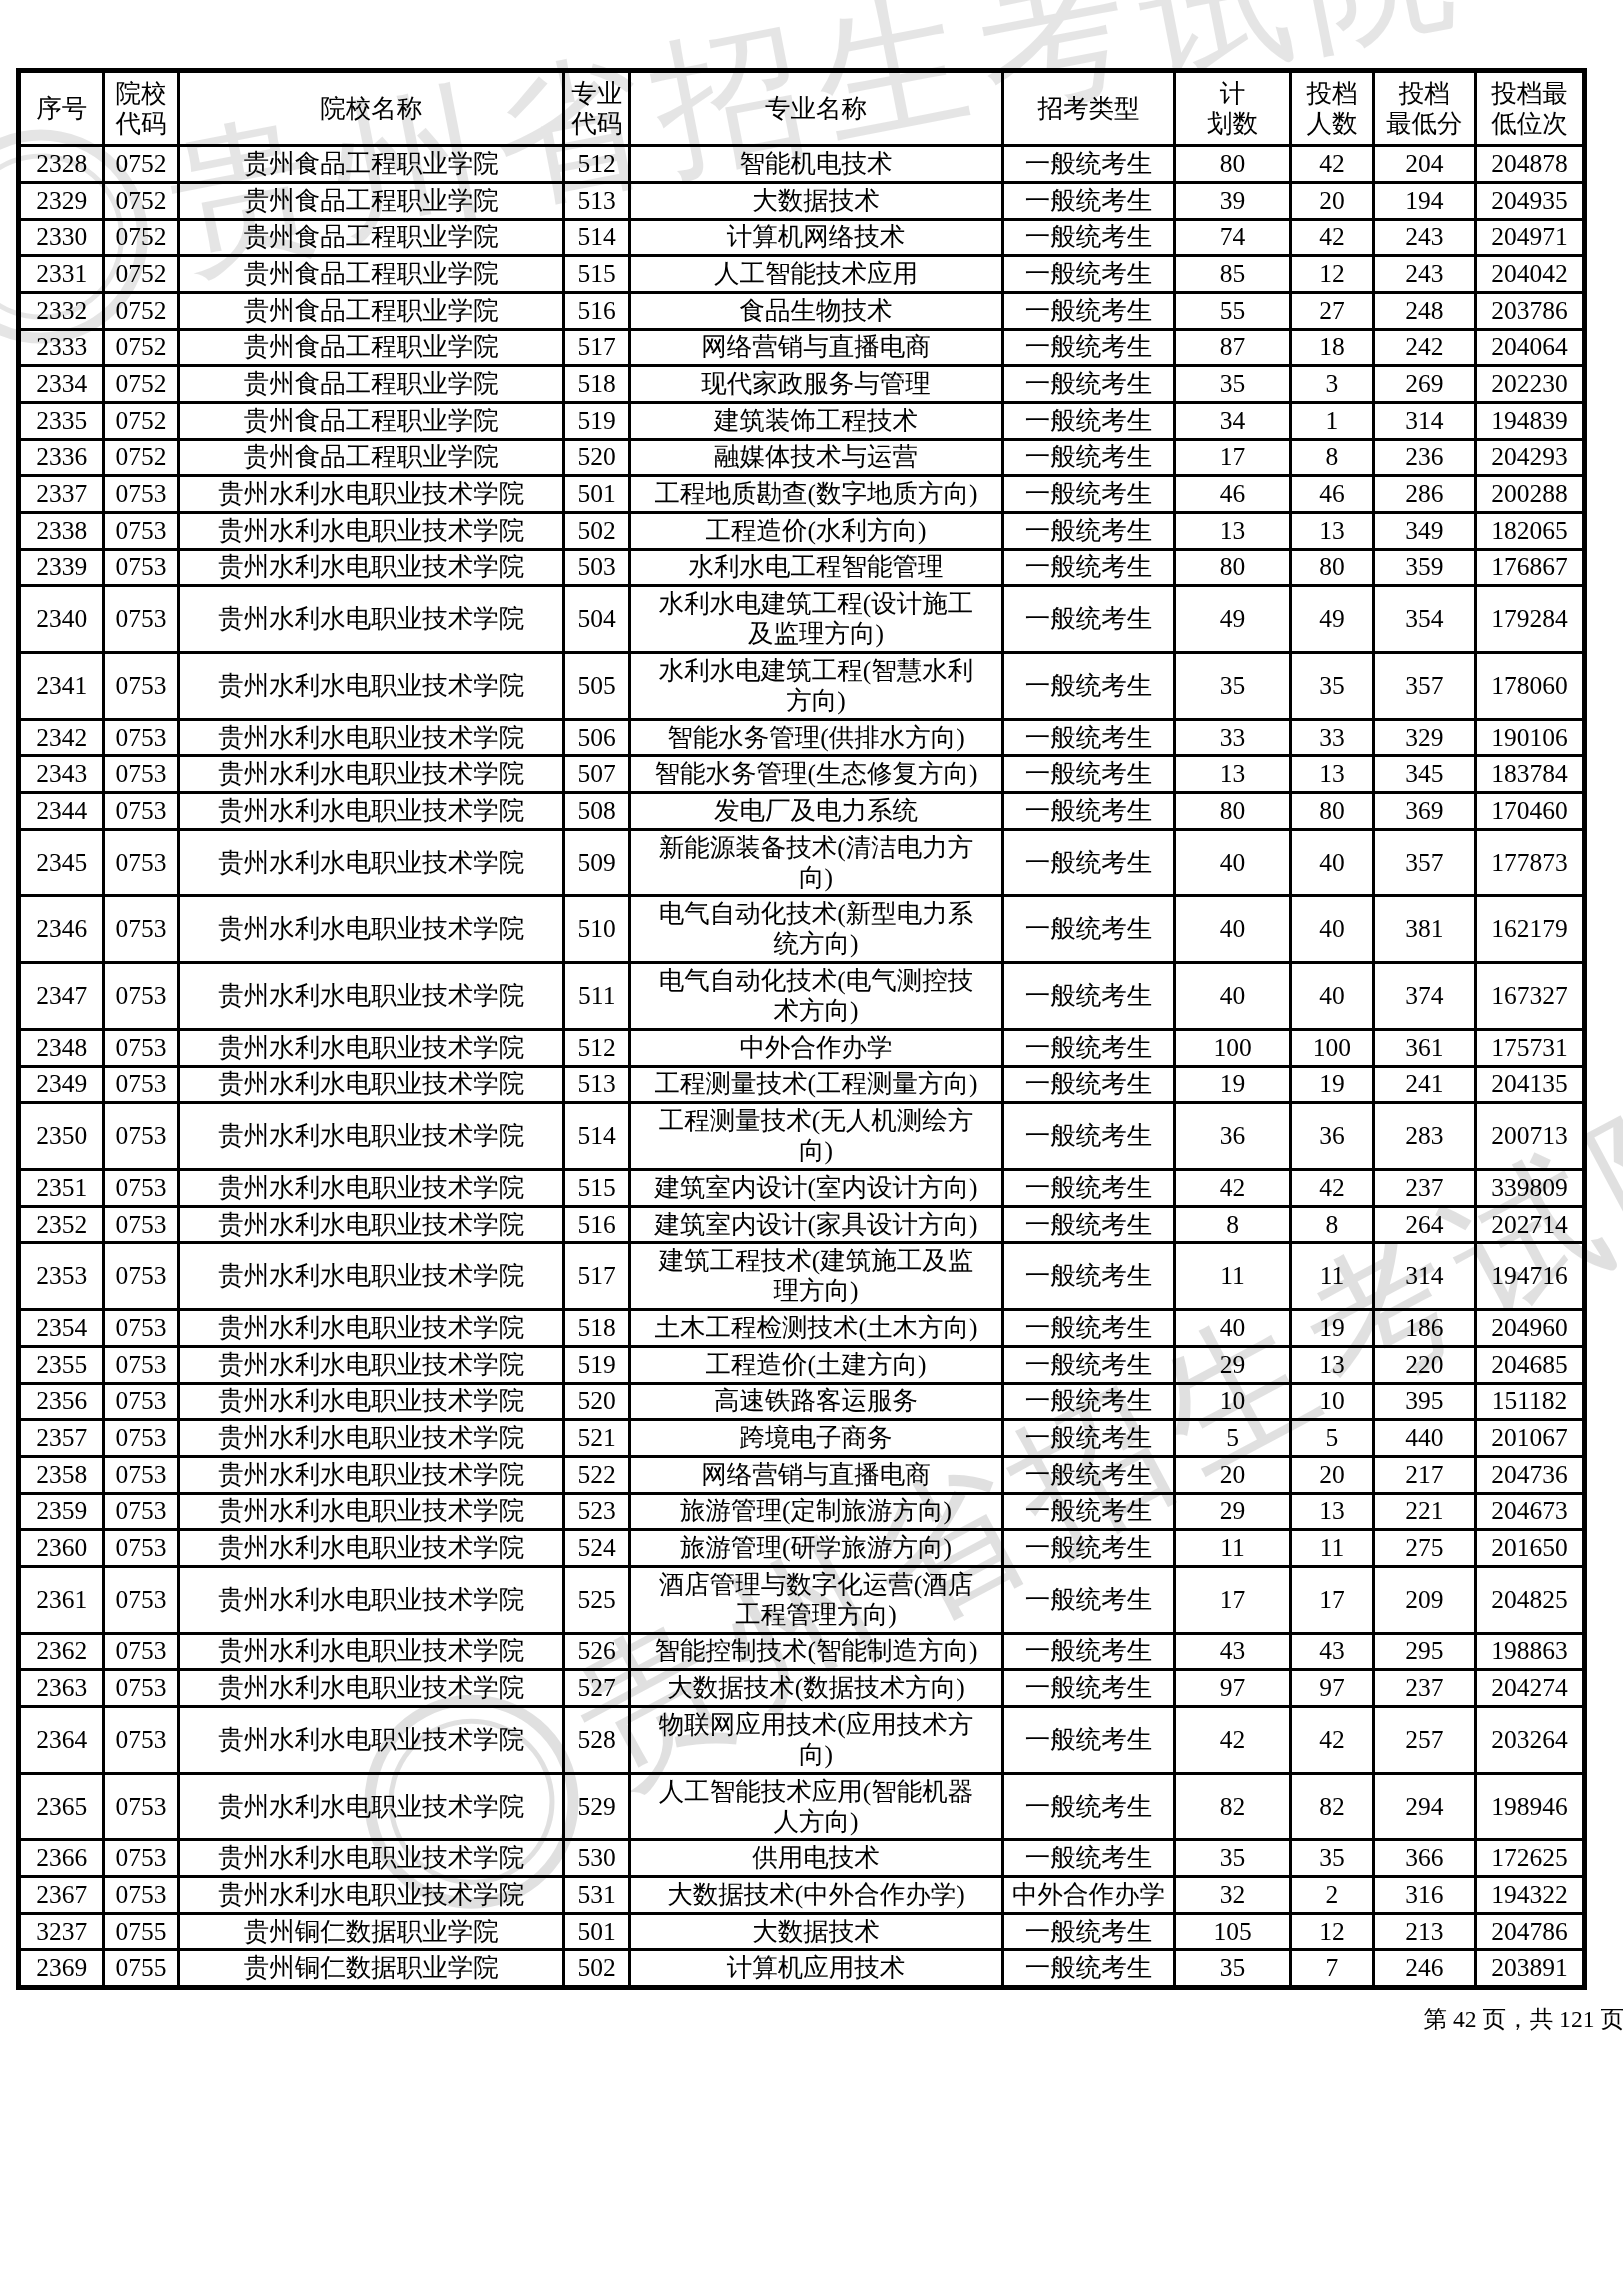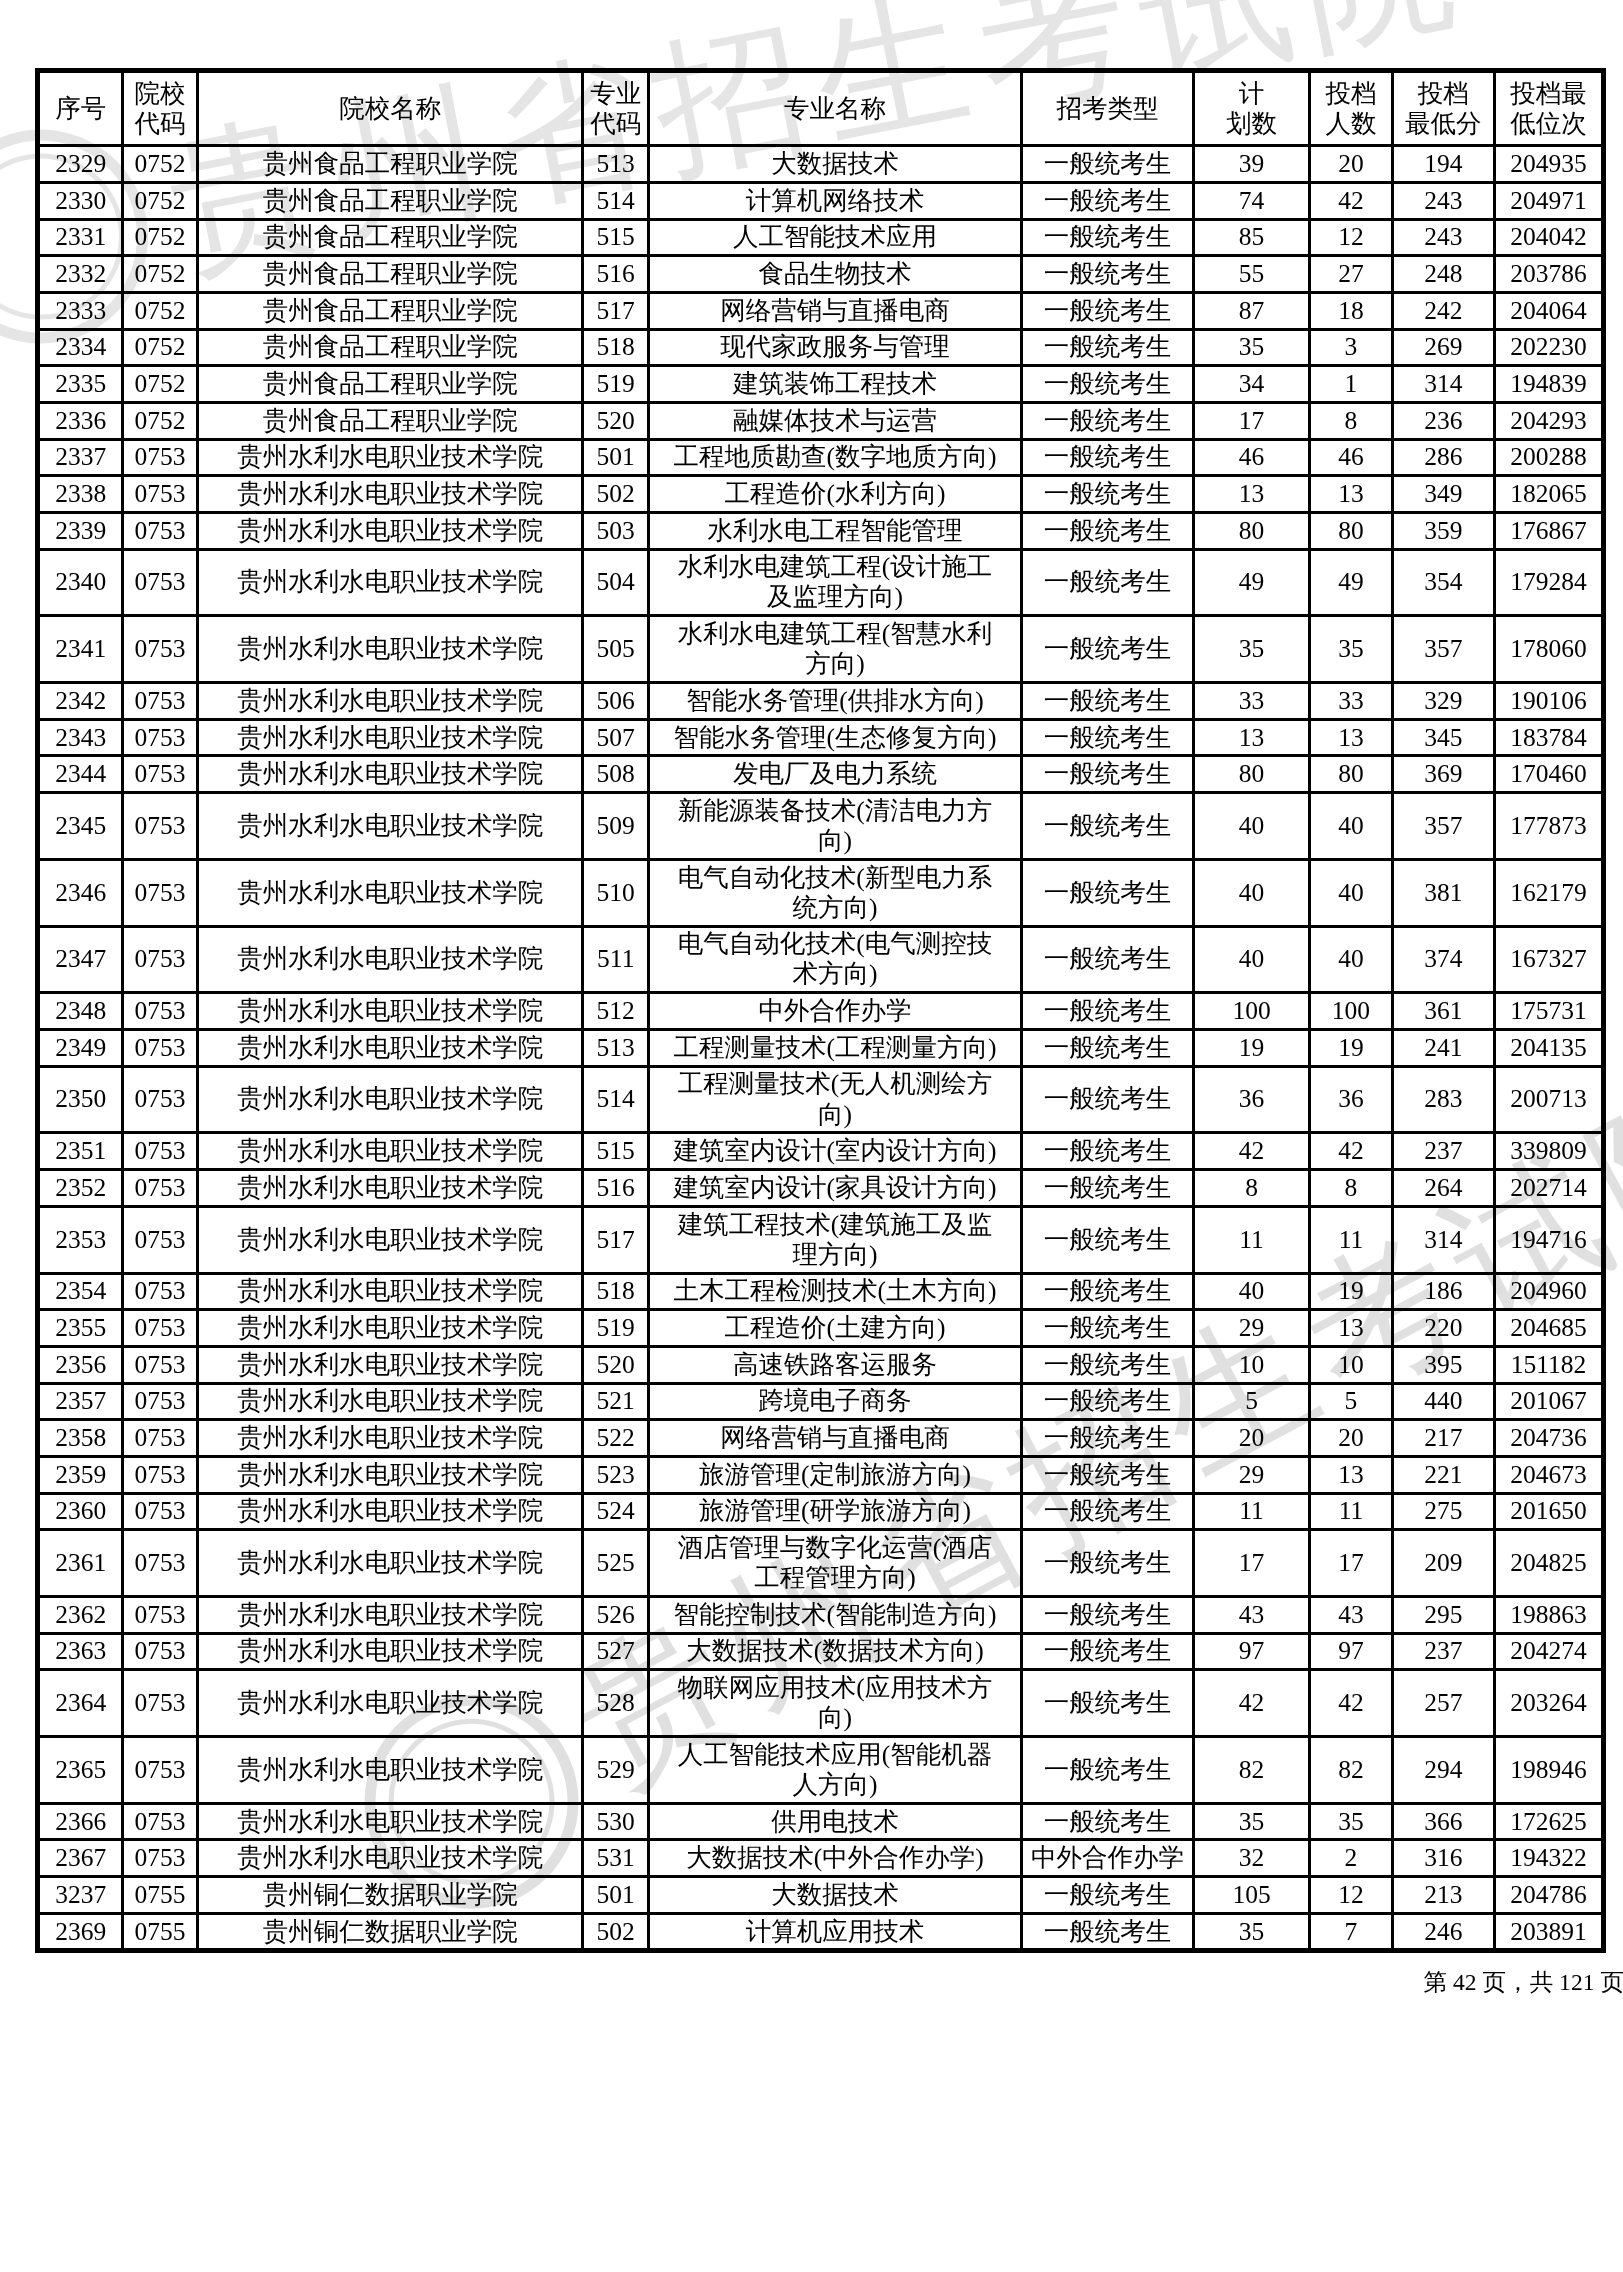--- a/index.html
+++ b/index.html
@@ -53,21 +53,20 @@
   .table-wrap{
     position:relative;
     z-index:1;
     padding:68px 16.4px 0 16.4px;
   }
   table.score-table{
     width:1571px;
     border-collapse:collapse;
     table-layout:fixed;
     border:5.9px solid #000;
-    margin-left:19px;
   }
   .score-table th,
   .score-table td{
     border:3.2px solid #000;
     text-align:center;
     vertical-align:middle;
     font-size:25.5px;
     line-height:1.18;
     padding:1.8px 5.5px;
     font-weight:normal;
@@ -134,20 +133,32 @@
             <th>投档
 人数</th>
             <th>投档
 最低分</th>
             <th>投档最
 低位次</th>
           </tr>
       </thead>
       <tbody id="table-body">
           <tr>
+            <td>2328</td>
+            <td>0752</td>
+            <td>贵州食品工程职业学院</td>
+            <td>512</td>
+            <td class="major">智能机电技术</td>
+            <td>一般统考生</td>
+            <td>80</td>
+            <td>42</td>
+            <td>204</td>
+            <td>204878</td>
+          </tr>
+          <tr>
             <td>2329</td>
             <td>0752</td>
             <td>贵州食品工程职业学院</td>
             <td>513</td>
             <td class="major">大数据技术</td>
             <td>一般统考生</td>
             <td>39</td>
             <td>20</td>
             <td>194</td>
             <td>204935</td>

